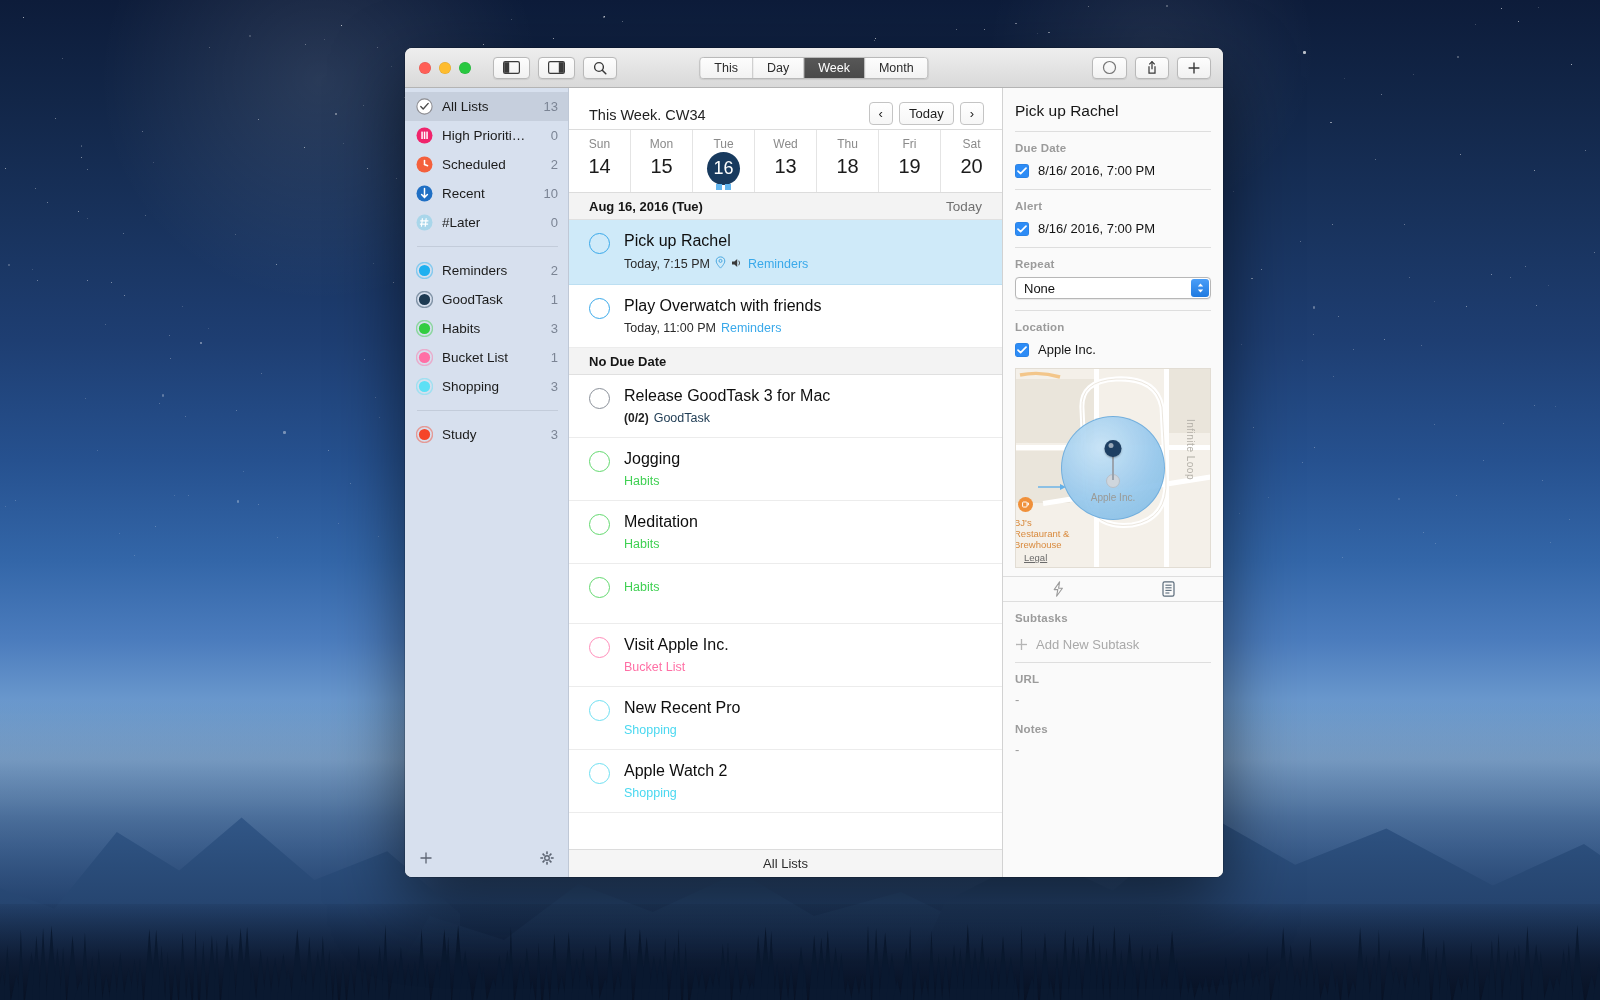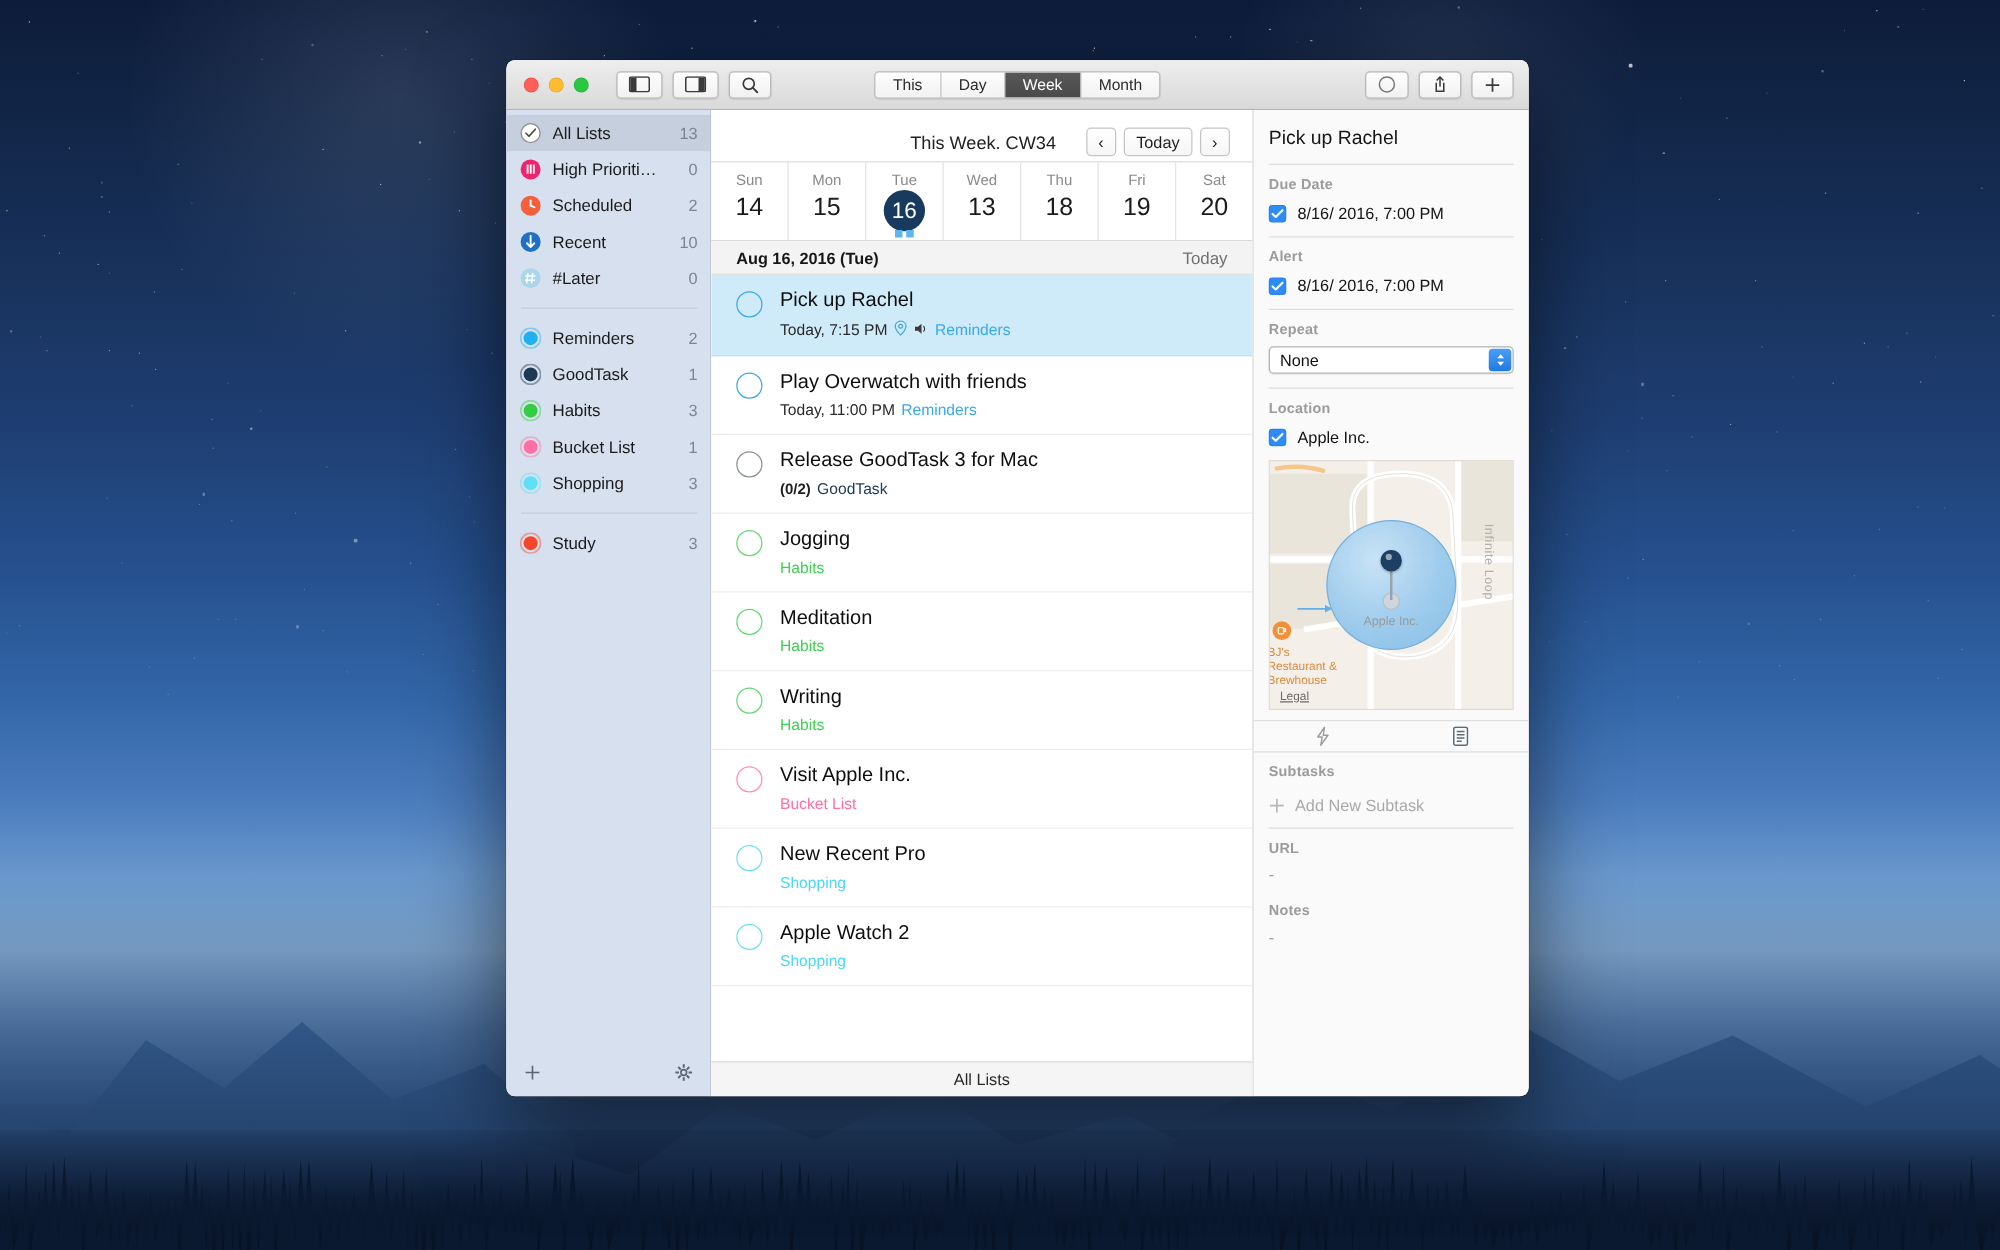--- a/index.html
+++ b/index.html
@@ -126,21 +126,21 @@
 
   
   .center {
     flex: 1; min-width: 0; background: #fff;
     display: flex; flex-direction: column; border-right: 1px solid #d2d2d2;
   }
   .c-header { padding: 14px 18px 6px 20px; }
   .c-title { font-size: 25px; color: #111; letter-spacing: -.2px; }
   .c-title .bold { font-weight: 700; }
   .c-title .light { font-weight: 400; color: #2c2c2c; }
-  .c-sub { font-size: 14.5px; color: #222; margin-top: 5px; text-align: center; }
+  .c-sub { font-size: 14.5px; color: #222; margin-top: 5px; }
   .c-nav { position: absolute; right: 18px; top: 14px; display: flex; gap: 6px; }
   .nav-btn {
     height: 23px; padding: 0 9px; border: 1px solid #c4c4c4; border-radius: 4px;
     background: linear-gradient(180deg,#ffffff 0%,#f6f6f6 100%);
     display: flex; align-items: center; justify-content: center;
     font-size: 13px; color: #1d1d1d;
   }
   .c-head-wrap { position: relative; }
 
   
@@ -1045,20 +1045,24 @@
             <div class="task">
               <span class="circle" style="border-color:#3aa9ea"></span>
               <span class="t-main">
                 <span class="t-title" style="display:block">Play Overwatch with friends</span>
                 <span class="t-meta">
                   <span>Today, 11:00 PM</span>
                   <span class="t-list" style="color:#3aa9ea">Reminders</span>
                 </span>
               </span>
             </div>
+            <div class="section-head">
+              <span>No Due Date</span>
+              <span class="right"></span>
+            </div>
             <div class="task">
               <span class="circle" style="border-color:#8a9099"></span>
               <span class="t-main">
                 <span class="t-title" style="display:block">Release GoodTask 3 for Mac</span>
                 <span class="t-meta">
                   <span class="t-subcount">(0/2)</span>
                   <span class="t-list" style="color:#1d3a52">GoodTask</span>
                 </span>
               </span>
             </div>
@@ -1076,21 +1080,20 @@
               <span class="t-main">
                 <span class="t-title" style="display:block">Meditation</span>
                 <span class="t-meta">
                   <span class="t-list" style="color:#3fd052">Habits</span>
                 </span>
               </span>
             </div>
             <div class="task">
               <span class="circle" style="border-color:#63d96f"></span>
               <span class="t-main">
-                <span class="t-title" style="display:block">Writing</span>
                 <span class="t-meta">
                   <span class="t-list" style="color:#3fd052">Habits</span>
                 </span>
               </span>
             </div>
             <div class="task">
               <span class="circle" style="border-color:#ff8dba"></span>
               <span class="t-main">
                 <span class="t-title" style="display:block">Visit Apple Inc.</span>
                 <span class="t-meta">

